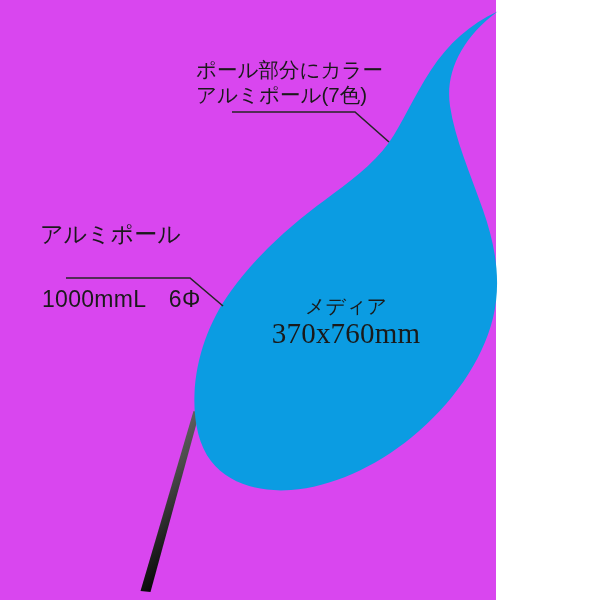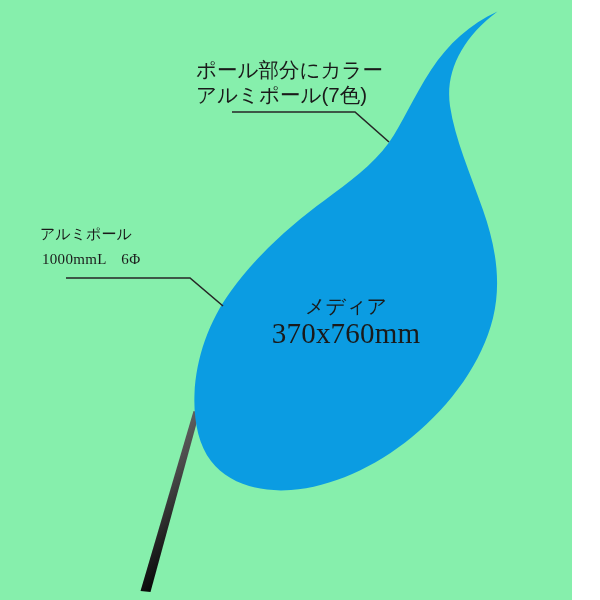--- a/index.html
+++ b/index.html
@@ -9,23 +9,23 @@
     background: #ffffff;
   }
   body {
     width: 600px;
     height: 600px;
     overflow: hidden;
     font-family: "Liberation Sans", "DejaVu Sans", sans-serif;
   }
   #canvas {
     position: relative;
-    width: 572px;
+    width: 496px;
     height: 600px;
-    background: #86efac;
+    background: #d946ef;
   }
   #artwork {
     position: absolute;
     left: 0;
     top: 0;
     width: 600px;
     height: 600px;
   }
   .txt {
     position: absolute;
@@ -38,28 +38,28 @@
   #label-bias {
     left: 196px;
     top: 57px;
     font-size: 20.5px;
     line-height: 25px;
   }
   
   #label-pole {
     left: 40px;
     top: 222px;
-    font-size: 15px;
+    font-size: 23px;
     line-height: 25px;
-    font-family: Liberation Serif, serif;
   }
   #label-pole .l2 {
     display: block;
     padding-left: 2px;
     letter-spacing: 0.3px;
+    margin-top: 40px;
   }
   
   #label-media {
     left: 266px;
     top: 294px;
     width: 160px;
     text-align: center;
     font-size: 20px;
     line-height: 25px;
   }

